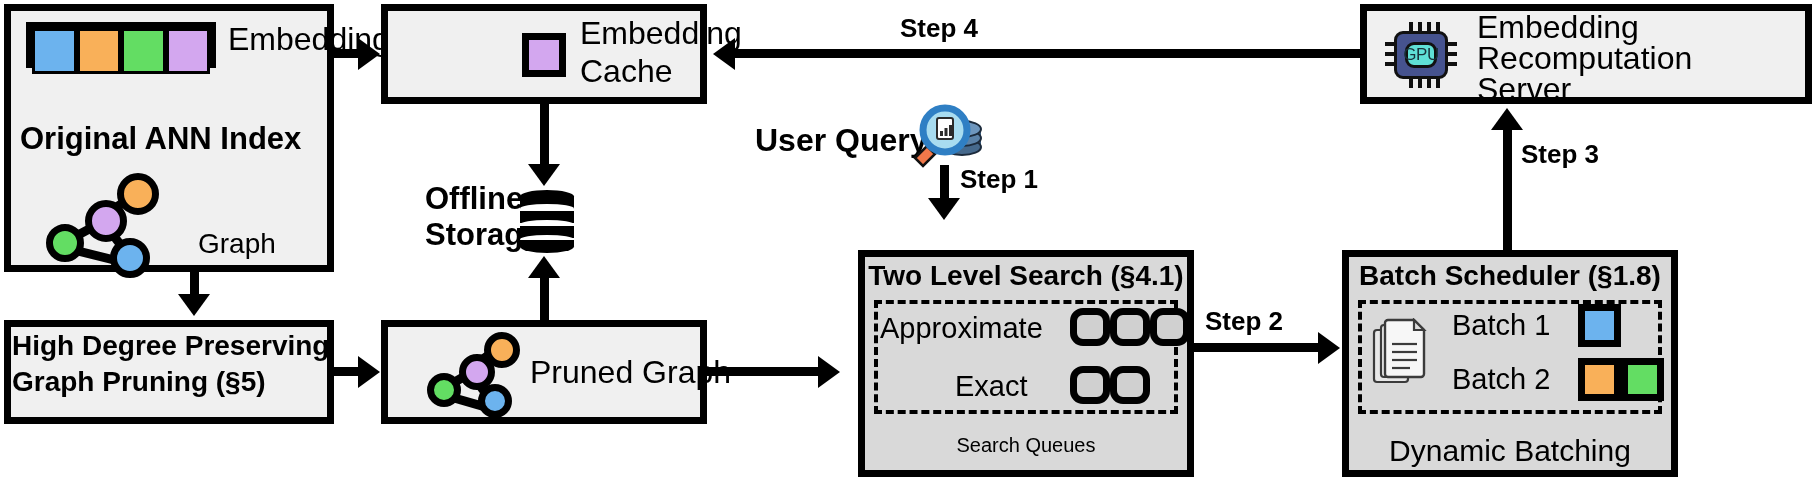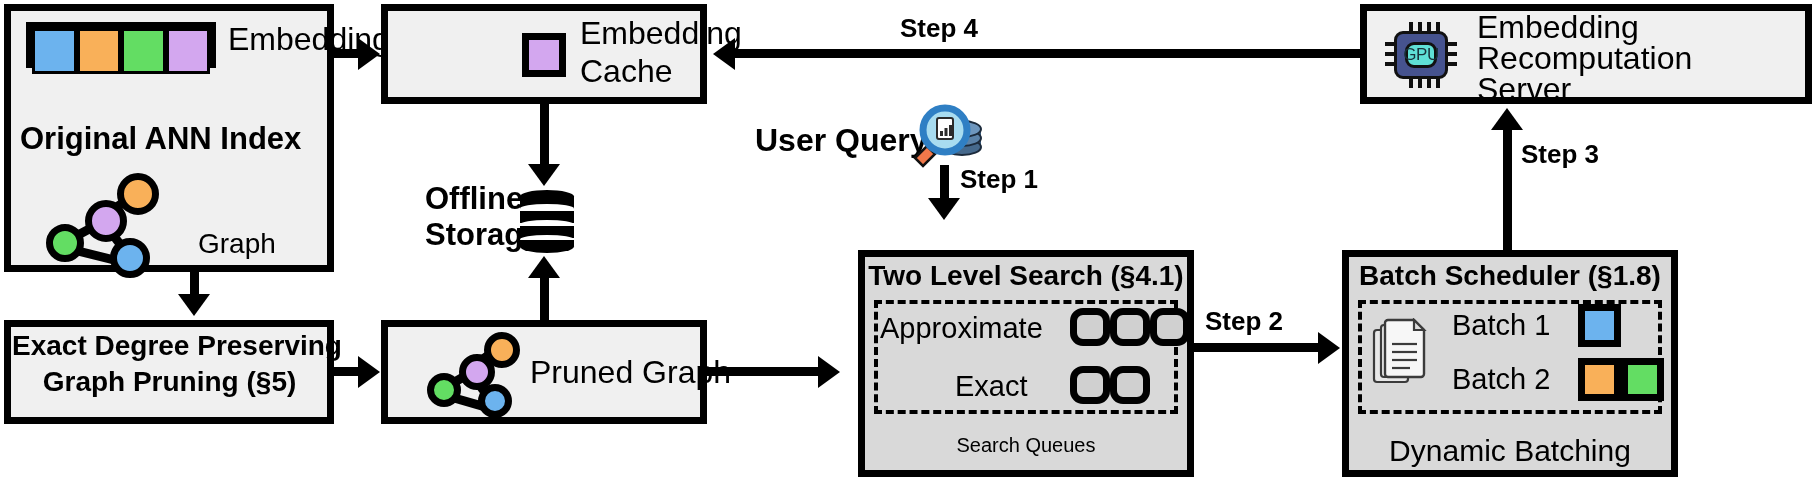--- a/index.html
+++ b/index.html
@@ -138,22 +138,22 @@
   </div>
 
   <div class="vline" style="left:540px;top:104px;height:62px;"></div>
   <div class="arrowD" style="left:528px;top:164px;"></div>
 
   <div class="vline" style="left:540px;top:276px;height:44px;"></div>
   <div class="arrowU" style="left:528px;top:256px;"></div>
 
   <div class="box" style="left:4px;top:320px;width:330px;height:104px;">
   </div>
-  <div class="lbl bold" style="left:12px;top:330px;width:315px;font-size:28px;text-align:center;">Exact Degree Preserving</div>
-  <div class="lbl bold" style="left:12px;top:366px;width:315px;font-size:28px;text-align:center;">Graph Pruning (§5)</div>
+  <div class="lbl bold" style="left:12px;top:330px;width:315px;font-size:28px;text-align:center;">High Degree Preserving</div>
+  <div class="lbl bold" style="left:12px;top:366px;width:315px;font-size:28px;text-align:left;">Graph Pruning (§5)</div>
 
   <div class="vline" style="left:190px;top:272px;height:24px;"></div>
   <div class="arrowD" style="left:178px;top:294px;"></div>
 
   <div class="box" style="left:381px;top:320px;width:326px;height:104px;">
   </div>
   <div style="position:absolute;left:0;top:0;">
     <div class="gedge" style="left:440px;top:386px;width:48px;transform:rotate(-30deg);"></div>
     <div class="gedge" style="left:442px;top:390px;width:52px;transform:rotate(16deg);"></div>
     <div class="gedge" style="left:470px;top:364px;width:42px;transform:rotate(-36deg);"></div>

